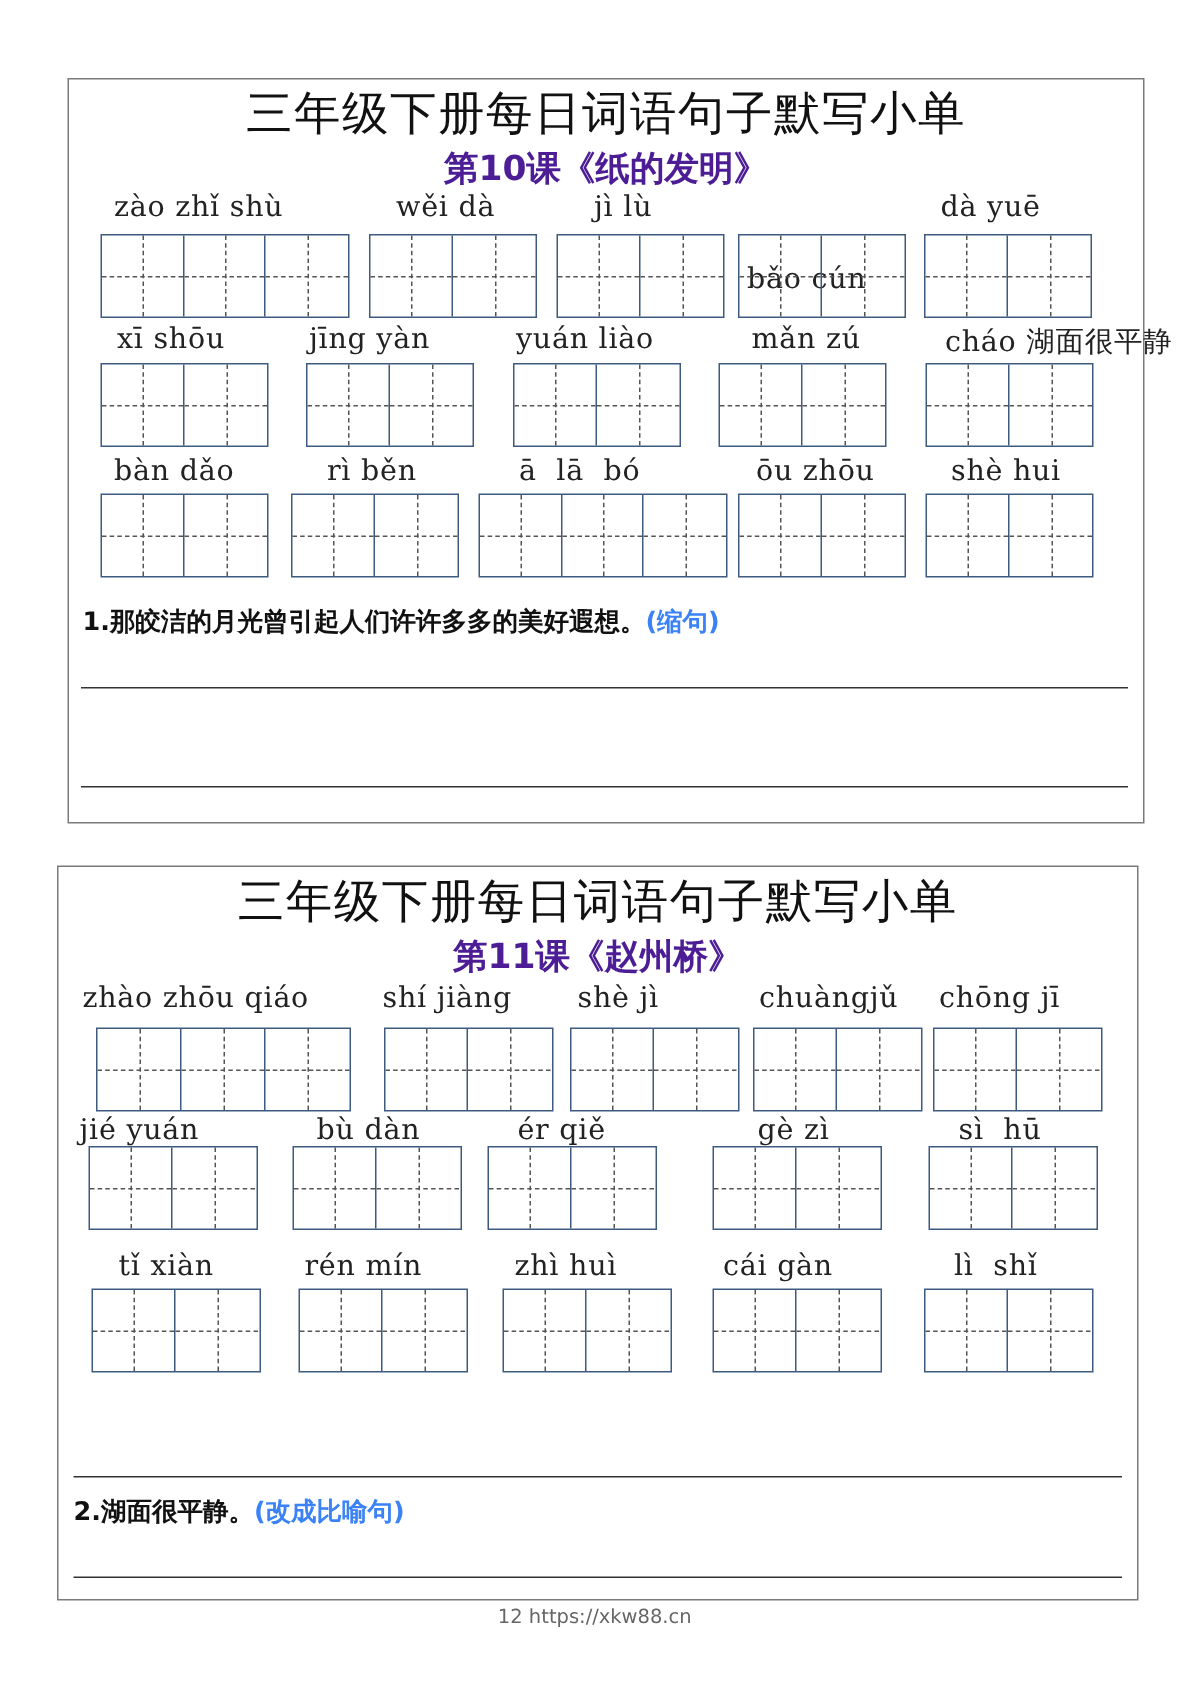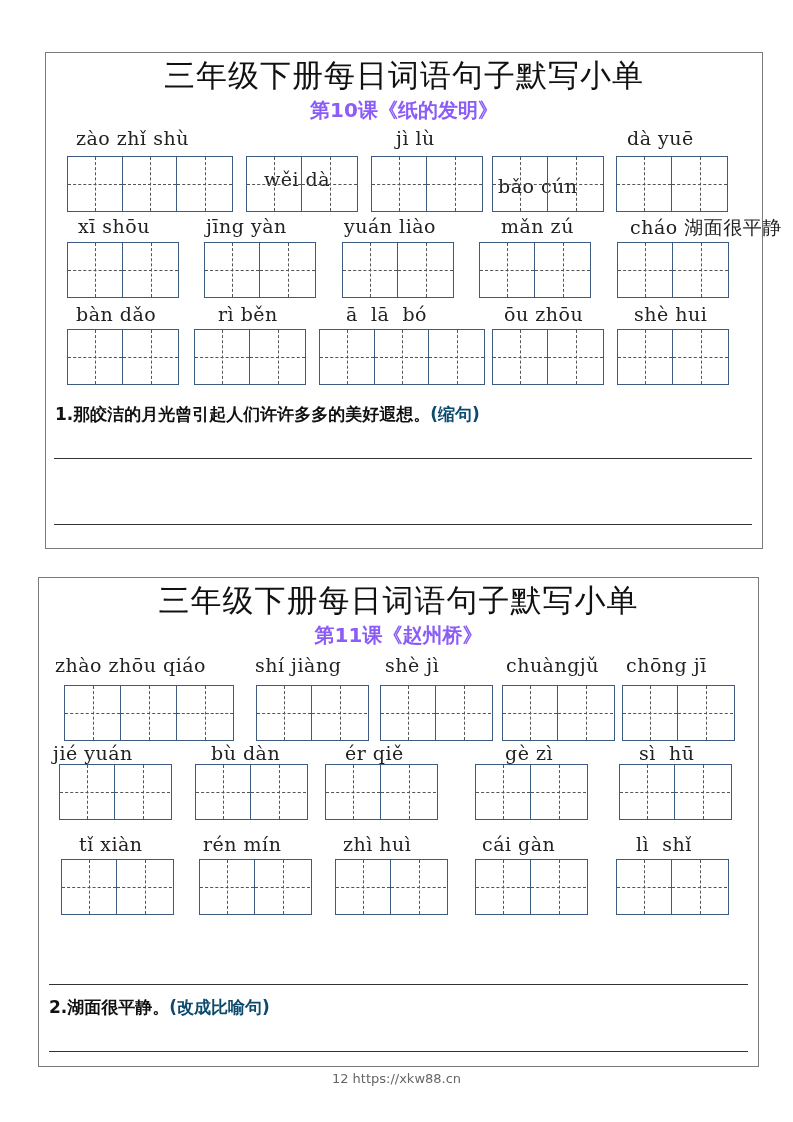--- a/index.html
+++ b/index.html
@@ -1,44 +1,44 @@
 <!DOCTYPE html>
 <html><head>
 <meta charset="utf-8">
 <style>
   html, body { margin:0; padding:0; background:#ffffff; }
   body { width:793px; height:1122px; position:relative; overflow:hidden; font-family:"DejaVu Serif", serif; color:#111; }
   .panel { position:absolute; border:1.5px solid #7a7a7a; box-sizing:border-box; background:#fff; }
   .title { position:absolute; left:0; right:0; text-align:center; font-family:"DejaVu Sans", sans-serif; font-size:31px; letter-spacing:1px; color:#111; }
-  .subtitle { position:absolute; left:0; right:0; text-align:center; font-family:"DejaVu Sans", sans-serif; font-size:20px; font-weight:bold; color:#8b5cf6; }
+  .subtitle { position:absolute; left:0; right:0; text-align:center; font-family:"DejaVu Sans", sans-serif; font-size:23px; font-weight:bold; color:#4c1d95; }
   .pinyin { position:absolute; font-family:"DejaVu Serif", serif; font-size:19px; color:#222; white-space:pre; letter-spacing:0.5px; }
   .grid { position:absolute; display:flex; border:1.5px solid #3d5a80; box-sizing:border-box; height:56px; }
   .cell { position:relative; width:55px; height:100%; box-sizing:border-box; border-right:1.5px solid #3d5a80; }
   .cell:last-child { border-right:none; }
   .cell::before { content:""; position:absolute; left:50%; top:0; bottom:0; border-left:1.3px dashed #555; }
   .cell::after { content:""; position:absolute; top:50%; left:0; right:0; border-top:1.3px dashed #555; }
   .q { position:absolute; font-family:"DejaVu Sans", sans-serif; font-size:17px; font-weight:bold; color:#111; white-space:nowrap; }
-  .q .hint { color:#0c4a6e; }
+  .q .hint { color:#3b82f6; }
   .line { position:absolute; height:0; border-top:1.5px solid #333; }
   .footer { position:absolute; left:0; right:0; top:1071px; text-align:center; font-family:"DejaVu Sans", sans-serif; font-size:13px; color:#666; }
 </style>
 </head>
 <body>
 
 <div class="panel" style="left:45px; top:52px; width:718px; height:497px;">
   <div class="title" style="top:2px;">三年级下册每日词语句子默写小单</div>
   <div class="subtitle" style="top:44px;">第10课《纸的发明》</div>
 
   <div class="pinyin" style="left:30px; top:74px;">zào zhǐ shù</div>
   <div class="grid" style="left:21px; top:103px; width:166px;">
       <div class="cell"></div>
       <div class="cell"></div>
       <div class="cell"></div>
     </div>
-  <div class="pinyin" style="left:218px; top:74px;margin-top:41px;">wěi dà</div>
+  <div class="pinyin" style="left:218px; top:74px;">wěi dà</div>
   <div class="grid" style="left:200px; top:103px; width:112px;">
       <div class="cell"></div>
       <div class="cell"></div>
     </div>
   <div class="pinyin" style="left:350px; top:74px;">jì lù</div>
   <div class="grid" style="left:325px; top:103px; width:112px;">
       <div class="cell"></div>
       <div class="cell"></div>
     </div>
   <div class="pinyin" style="left:452px; top:74px;margin-top:48px;">bǎo cún</div>

